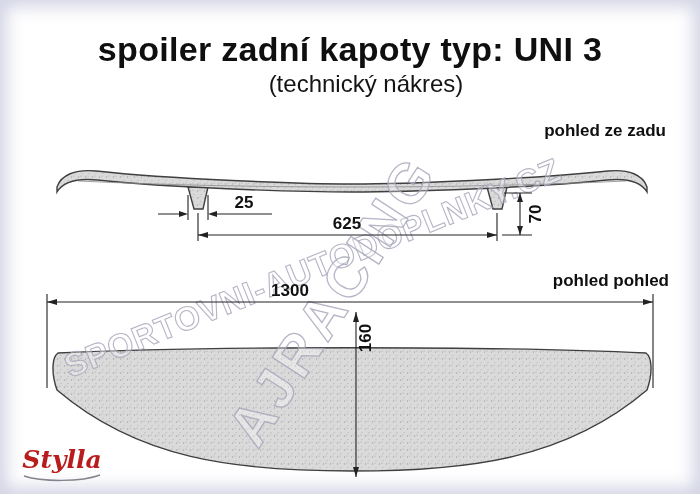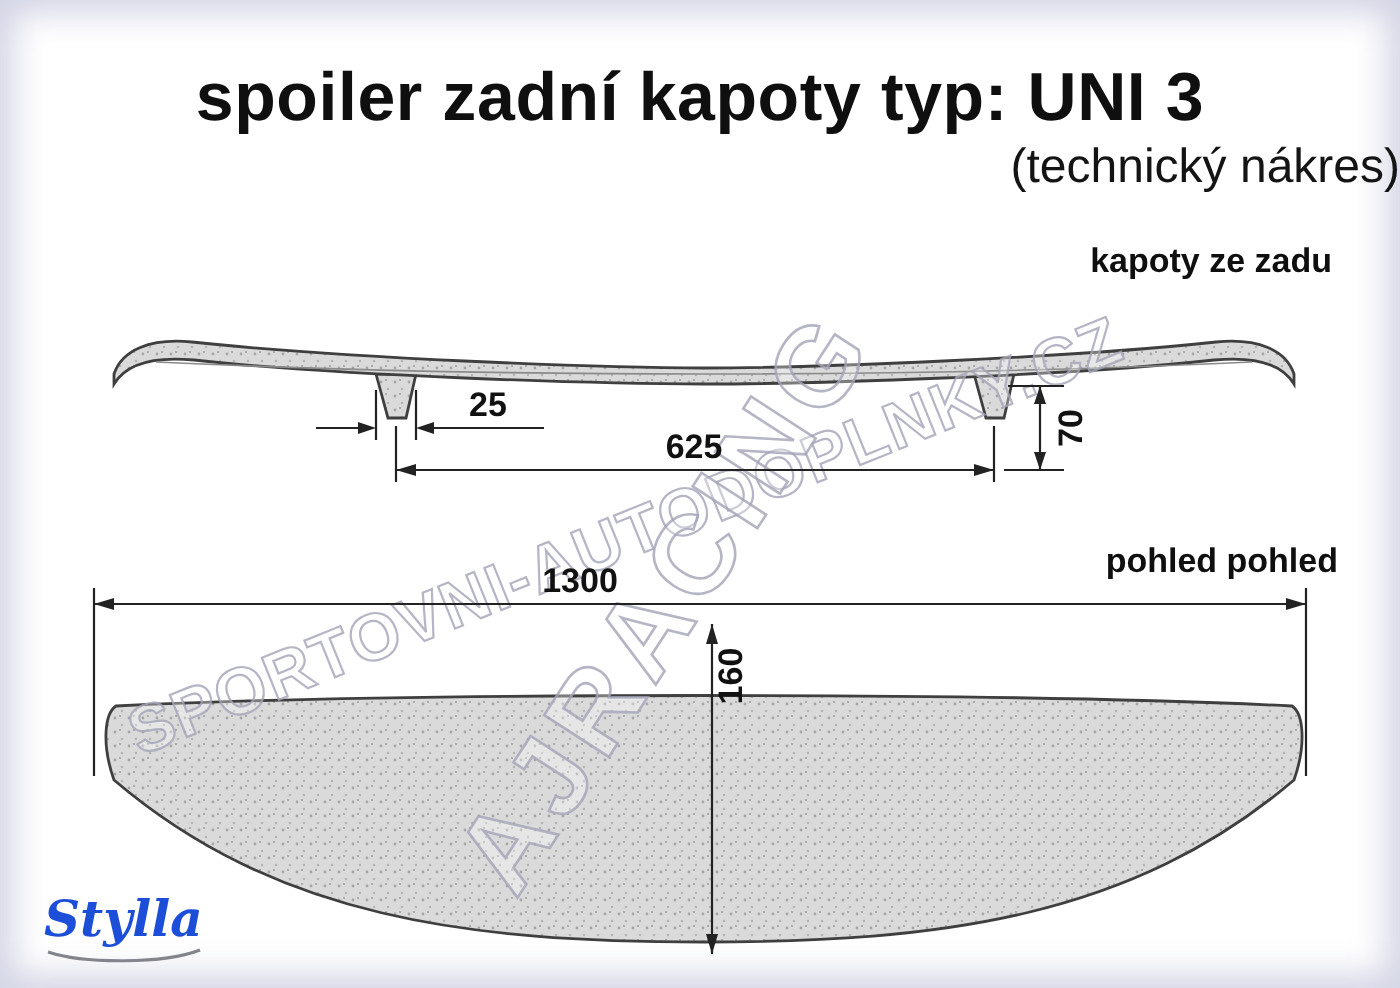--- a/index.html
+++ b/index.html
@@ -6,52 +6,52 @@
   .page{
     position:relative;width:700px;height:494px;background:#ffffff;overflow:hidden;
     font-family:"Liberation Sans",sans-serif;
     box-shadow:inset 0 0 16px 7px rgba(204,206,224,.85);
   }
   .title{
     position:absolute;top:30px;left:0;right:0;text-align:center;
     font-size:34px;font-weight:bold;color:#0f0f0f;letter-spacing:.3px;
   }
   .subtitle{
-    position:absolute;top:70px;left:0;right:0;text-align:right;
+    position:absolute;top:70px;left:0;right:0;text-align:center;
     font-size:24px;font-weight:400;color:#141414;padding-left:32px;
   }
   .view-label{position:absolute;font-size:17px;font-weight:bold;color:#0f0f0f;}
   .view-label.rear{top:121px;right:34px;}
   .view-label.top{top:271px;right:31px;}
   svg.canvas{position:absolute;left:0;top:0;}
   .outline{fill:url(#speck);stroke:#3f3f3f;stroke-width:1.4;}
   .edge{stroke:#8a8a8a;stroke-width:.8;fill:none;}
   .dl{stroke:#222;stroke-width:1.1;fill:none;}
   .ah{fill:#222;stroke:none;}
   .dt{font-size:17px;font-weight:bold;fill:#111;font-family:"Liberation Sans",sans-serif;}
   .wm{font-family:"Liberation Sans",sans-serif;font-weight:bold;
       fill:#ffffff;fill-opacity:.32;stroke:#a3a3b8;stroke-opacity:.8;}
   .wm-site{font-size:33px;letter-spacing:1px;stroke-width:1.1;}
   .wm-brand{font-size:56px;letter-spacing:5px;stroke-width:1.3;}
   .logo{
-    position:absolute;left:22px;top:447px;color:#1d4ed8;
+    position:absolute;left:22px;top:447px;color:#b91c1c;
     font-family:"DejaVu Serif",serif;font-style:italic;font-weight:bold;
-    font-size:25px;line-height:1;
+    font-size:25px;line-height:1;text-align:center;
   }
   .logo-swoosh{display:block;margin-top:1px;}
 </style>
 </head>
 <body>
 
 <div class="page">
 
   <div class="title">spoiler zadní kapoty typ: UNI 3</div>
   <div class="subtitle">(technický nákres)</div>
 
-  <div class="view-label rear">kapoty ze zadu</div>
+  <div class="view-label rear">pohled ze zadu</div>
   <div class="view-label top">pohled pohled</div>
 
   <svg class="canvas" width="700" height="494" viewBox="0 0 700 494">
     <defs>
       <pattern id="speck" width="7" height="7" patternUnits="userSpaceOnUse">
         <rect width="7" height="7" fill="#dadada"></rect>
         <circle cx="1.5" cy="2" r="0.7" fill="#a6a6a6"></circle>
         <circle cx="5" cy="5.5" r="0.6" fill="#b2b2b2"></circle>
         <circle cx="4" cy="1" r="0.5" fill="#9c9c9c"></circle>
       </pattern>

